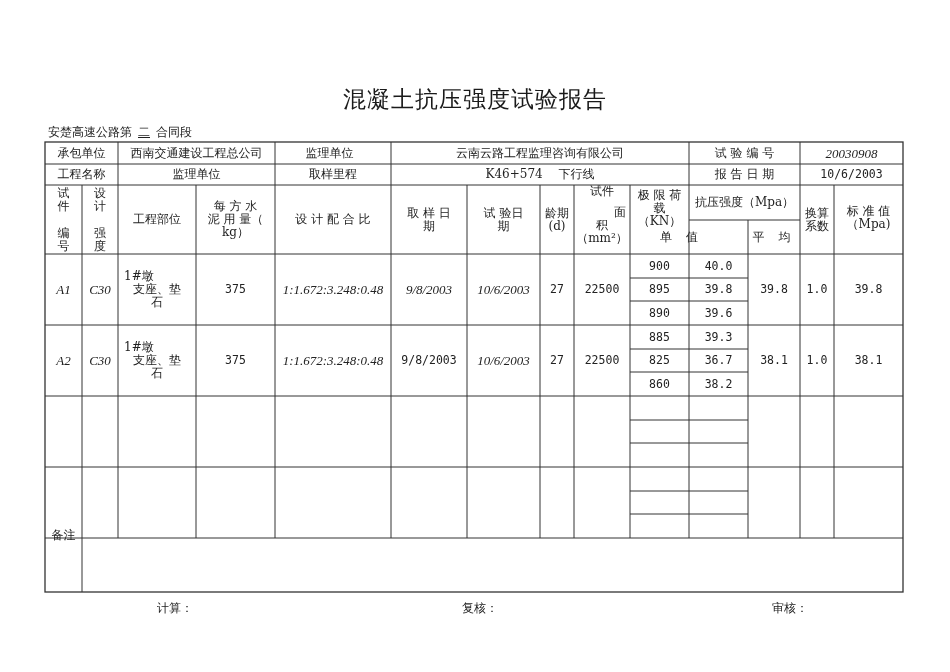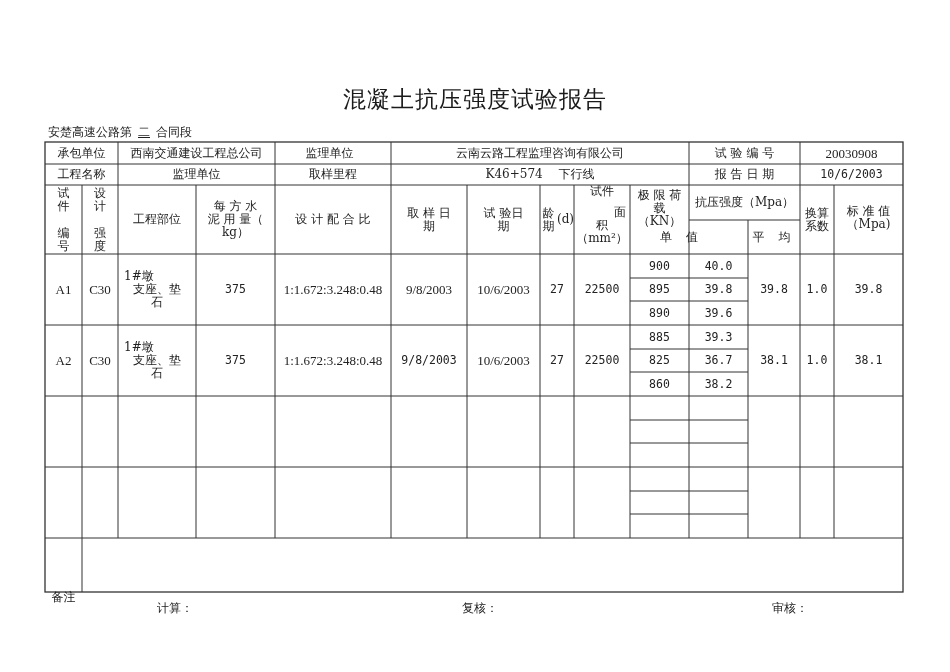--- a/index.html
+++ b/index.html
@@ -5,21 +5,21 @@
     html, body { margin: 0; padding: 0; background: #ffffff; }
     body { width: 950px; height: 672px; position: relative; overflow: hidden;
            font-family: "DejaVu Serif", "Liberation Serif", serif; color: #222; }
     .title { position: absolute; left: 0; width: 950px; top: 84px; text-align: center;
              font-size: 23px; letter-spacing: 1px; color: #1a1a1a; }
     .subline { position: absolute; left: 48px; top: 124px; font-size: 12px; }
     .subline .u { text-decoration: underline; padding: 0 6px; }
     .cell { position: absolute; box-sizing: border-box; display: flex; align-items: center;
             justify-content: center; text-align: center; font-size: 12px; line-height: 13px; }
     .sp { letter-spacing: 5px; }
-    .num { font-family: "Liberation Serif", serif; font-size: 13px; }
+    .num { font-family: "Liberation Serif", serif; font-size: 13px; font-style: italic; }
     .mono { font-family: "DejaVu Sans Mono", monospace; font-size: 11.5px; }
     svg.grid { position: absolute; left: 0; top: 0; }
     .footer { position: absolute; top: 600px; font-size: 12px; }
   </style>
 </head>
 <body>
 
 <div class="title">混凝土抗压强度试验报告</div>
 <div class="subline"><span>安楚高速公路第</span><span class="u">二</span><span>合同段</span></div>
 
@@ -96,21 +96,21 @@
 </div>
 <div class="cell" style="left:275px;top:185px;width:116px;height:69px">设 计 配 合 比</div>
 <div class="cell" style="left:391px;top:185px;width:76px;height:69px;flex-direction:column">
   <div>取 样 日</div>
     <div>期</div>
 </div>
 <div class="cell" style="left:467px;top:185px;width:73px;height:69px;flex-direction:column">
   <div>试 验日</div>
     <div>期</div>
 </div>
-<div class="cell" style="left:540px;top:185px;width:34px;height:69px;flex-direction:row">
+<div class="cell" style="left:540px;top:185px;width:34px;height:69px;flex-direction:column">
   <div>龄期</div>
     <div>(d)</div>
 </div>
 <div class="cell" style="left:574px;top:185px;width:56px;height:69px;flex-direction:column;justify-content:flex-start">
   <div>试件</div>
     <div style="align-self:flex-end;padding-right:4px;margin-top:8px">面</div>
     <div>积</div>
     <div>（mm²）</div>
 </div>
 <div class="cell" style="left:630px;top:185px;width:59px;height:69px;flex-direction:column;justify-content:flex-start;padding-top:4px">
@@ -169,18 +169,18 @@
 <div class="cell mono" style="left:630px;top:325px;width:59px;height:24px">885</div>
 <div class="cell mono" style="left:630px;top:349px;width:59px;height:23px">825</div>
 <div class="cell mono" style="left:630px;top:372px;width:59px;height:24px">860</div>
 <div class="cell mono" style="left:689px;top:325px;width:59px;height:24px">39.3</div>
 <div class="cell mono" style="left:689px;top:349px;width:59px;height:23px">36.7</div>
 <div class="cell mono" style="left:689px;top:372px;width:59px;height:24px">38.2</div>
 <div class="cell mono" style="left:748px;top:325px;width:52px;height:71px">38.1</div>
 <div class="cell mono" style="left:800px;top:325px;width:34px;height:71px">1.0</div>
 <div class="cell mono" style="left:834px;top:325px;width:69px;height:71px">38.1</div>
 
-<div class="cell" style="left:45px;top:570px;width:37px;height:54px">备注</div>
+<div class="cell" style="left:45px;top:508px;width:37px;height:54px">备注</div>
 <div class="cell" style="left:82px;top:538px;width:821px;height:54px"></div>
 
 <div class="footer" style="left:157px">计算：</div>
 <div class="footer" style="left:462px">复核：</div>
 <div class="footer" style="left:772px">审核：</div>
 
 </body></html>

